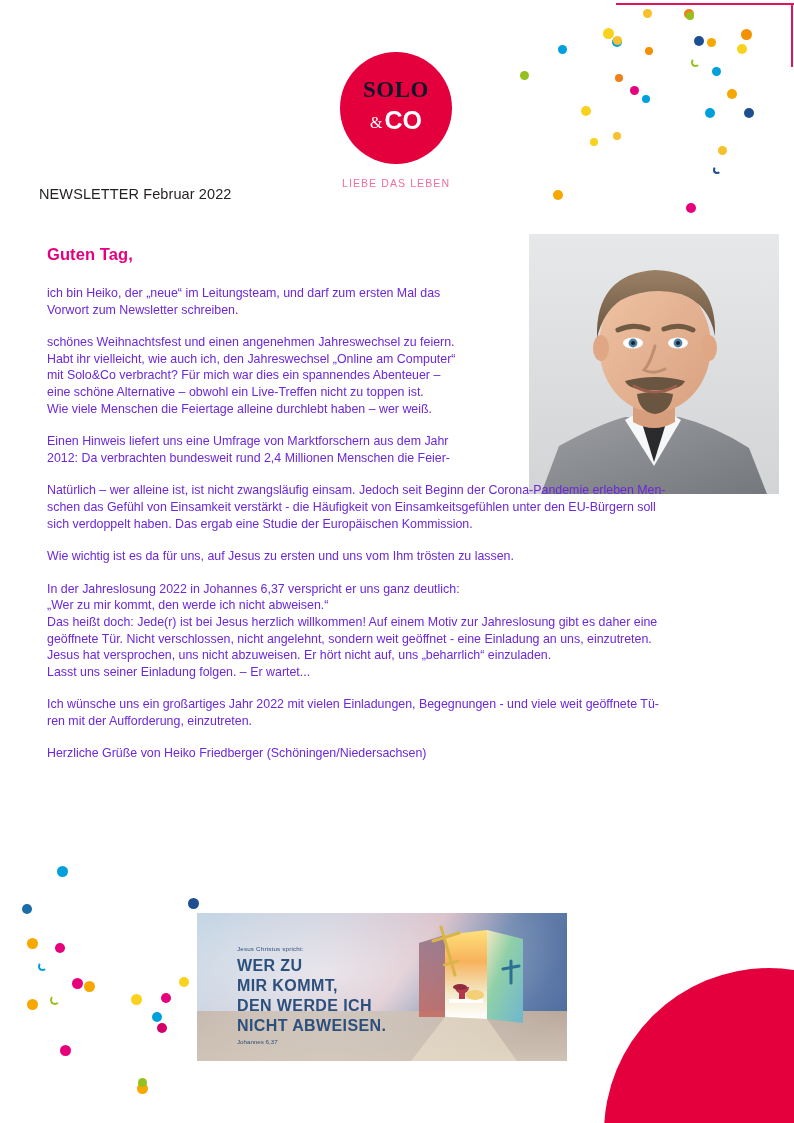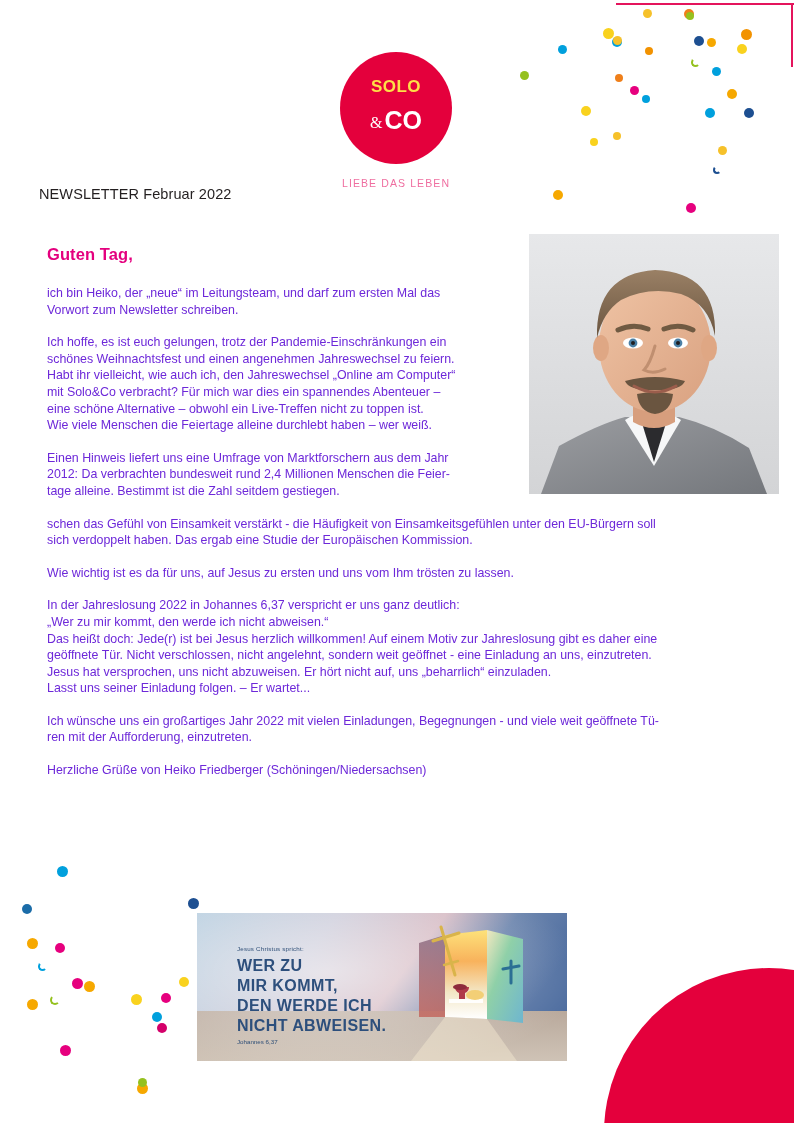--- a/index.html
+++ b/index.html
@@ -67,26 +67,26 @@
     height: 112px;
     border-radius: 50%;
     background: #e4003c;
     margin: 0 auto;
     position: relative;
   }
   .logo-solo {
     position: absolute;
     left: 0; right: 0;
     top: 26px;
-    color: #fde047;
+    color: #0f172a;
     font-weight: bold;
-    font-size: 17px;
+    font-size: 23px;
     letter-spacing: 0.5px;
     line-height: 1;
-    font-family: Liberation Sans, sans-serif;
+    font-family: Liberation Serif, serif;
   }
   .logo-co-row {
     position: absolute;
     left: 0; right: 0;
     top: 56px;
     color: #ffffff;
     font-weight: bold;
     font-size: 25px;
     line-height: 1;
     display: flex;
@@ -295,33 +295,32 @@
     <path d="M105 152 Q126 164 147 152" stroke="#9b5d4c" stroke-width="3" fill="none" stroke-linecap="round"></path>
   </svg>
 </div>
 
 <div class="body-text" id="letter-body">
     <div class="para narrow">
       <span class="line">ich bin Heiko, der „neue“ im Leitungsteam, und darf zum ersten Mal das</span>
       <span class="line">Vorwort zum Newsletter schreiben.</span>
     </div>
     <div class="para narrow">
-      <span class="line">Ich hoffe, es ist euch gelungen, trotz der Pandemie-Einschränkungen ein</span>
       <span class="line">schönes Weihnachtsfest und einen angenehmen Jahreswechsel zu feiern.</span>
       <span class="line">Habt ihr vielleicht, wie auch ich, den Jahreswechsel „Online am Computer“</span>
       <span class="line">mit Solo&amp;Co verbracht? Für mich war dies ein spannendes Abenteuer –</span>
       <span class="line">eine schöne Alternative – obwohl ein Live-Treffen nicht zu toppen ist.</span>
       <span class="line">Wie viele Menschen die Feiertage alleine durchlebt haben – wer weiß.</span>
     </div>
     <div class="para narrow">
       <span class="line">Einen Hinweis liefert uns eine Umfrage von Marktforschern aus dem Jahr</span>
       <span class="line">2012: Da verbrachten bundesweit rund 2,4 Millionen Menschen die Feier-</span>
-      <span class="line">tage alleine. Bestimmt ist die Zahl seitdem gestiegen.</span>
     </div>
     <div class="para wide">
+      <span class="line">Natürlich – wer alleine ist, ist nicht zwangsläufig einsam. Jedoch seit Beginn der Corona-Pandemie erleben Men-</span>
       <span class="line">schen das Gefühl von Einsamkeit verstärkt - die Häufigkeit von Einsamkeitsgefühlen unter den EU-Bürgern soll</span>
       <span class="line">sich verdoppelt haben. Das ergab eine Studie der Europäischen Kommission.</span>
     </div>
     <div class="para wide">
       <span class="line">Wie wichtig ist es da für uns, auf Jesus zu ersten und uns vom Ihm trösten zu lassen.</span>
     </div>
     <div class="para wide">
       <span class="line">In der Jahreslosung 2022 in Johannes 6,37 verspricht er uns ganz deutlich:</span>
       <span class="line">„Wer zu mir kommt, den werde ich nicht abweisen.“</span>
       <span class="line">Das heißt doch: Jede(r) ist bei Jesus herzlich willkommen! Auf einem Motiv zur Jahreslosung gibt es daher eine</span>

